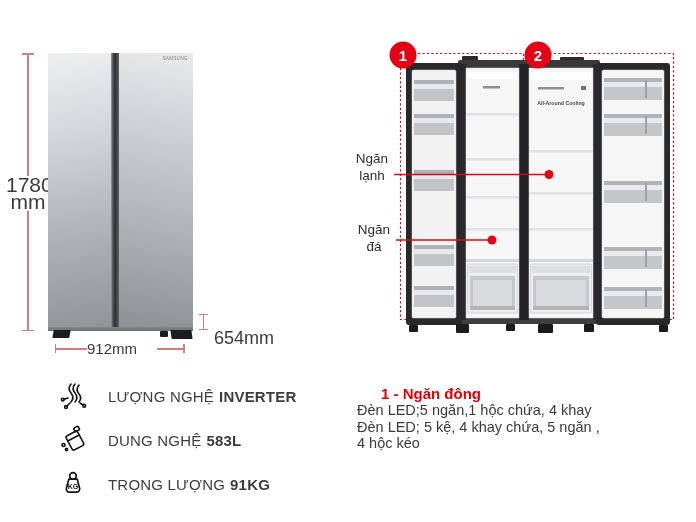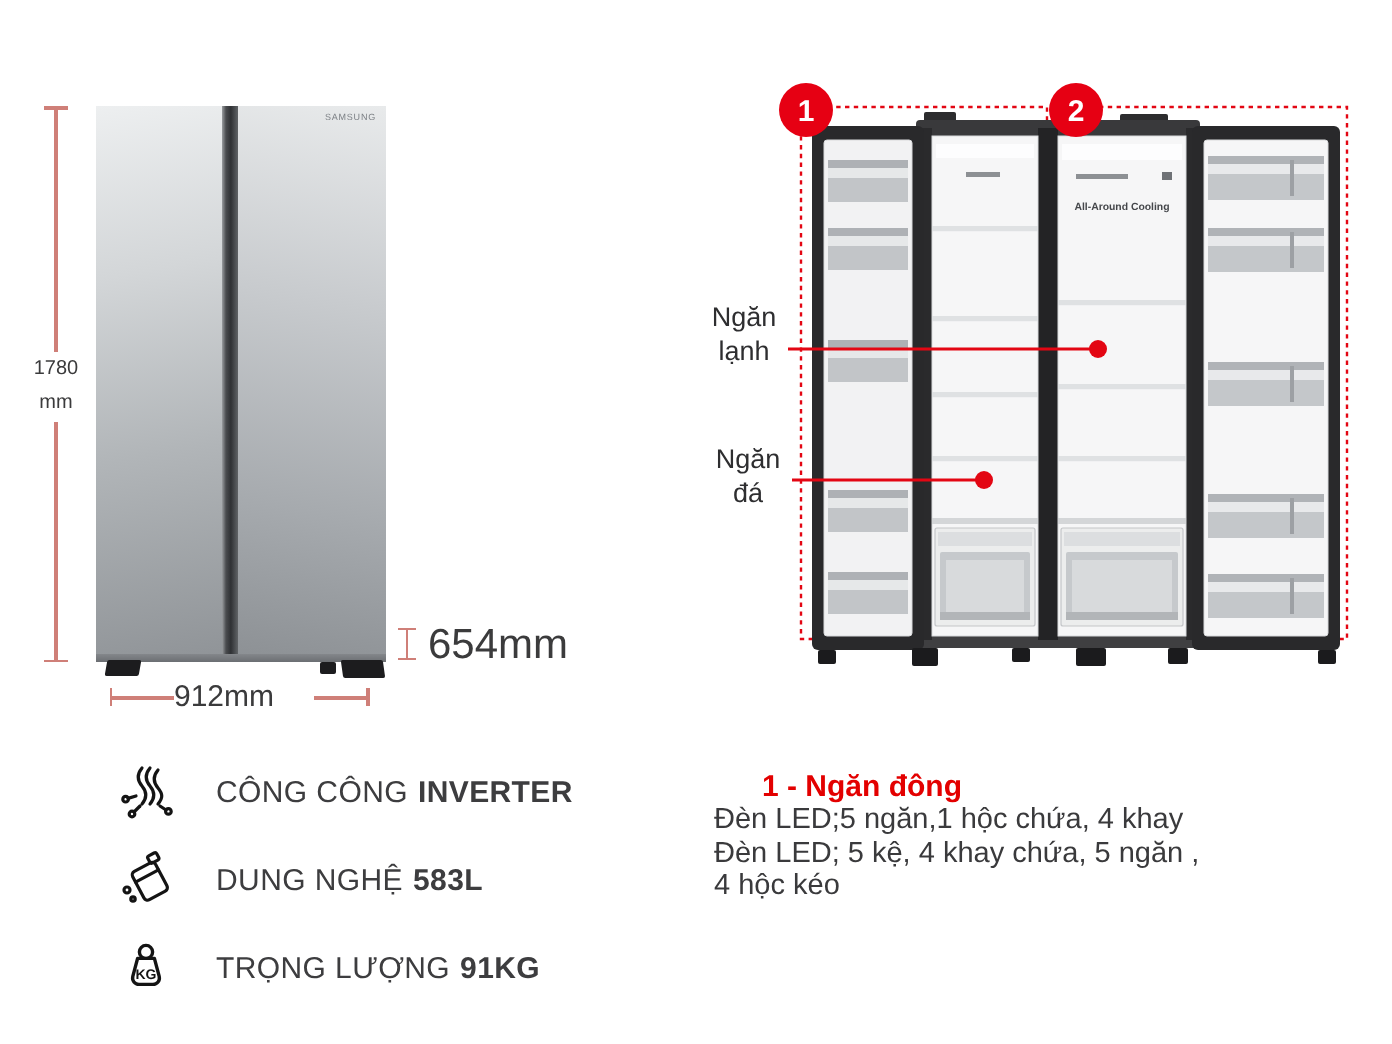--- a/index.html
+++ b/index.html
@@ -16,24 +16,24 @@
             background:linear-gradient(90deg,#9a9da0 0%,#4a4c4f 25%,#2f3134 55%,#606366 100%);}
   .door-right{left:71px;top:0;width:74px;height:278px;
               background:linear-gradient(190deg,#e8eaeb 0%,#c8cbce 35%,#a6aaae 72%,#8c9094 100%);}
   .fridge-base{left:0;bottom:0;width:145px;height:4px;
                background:linear-gradient(#84878b,#6b6e72);}
   .brand{right:5px;top:3px;font-size:4.5px;letter-spacing:.4px;color:#7d8186;}
   .foot{background:#1c1c1e;border-radius:1px;}
 
   
   .dimline{background:#cf7f78;}
-  .dim-label{font-size:10px;color:#3b3b3c;}
+  .dim-label{font-size:21px;color:#3b3b3c;}
   .h-label{left:6px;top:176px;width:44px;text-align:center;line-height:17px;}
   .w-label{left:87px;top:340px;width:70px;text-align:left;background:#fff;font-size:15px;}
-  .d-label{left:214px;top:311px;font-size:21px;}
+  .d-label{left:214px;top:328px;font-size:18px;}
 
   
   .spec-list{left:56px;top:374px;width:300px;}
   .spec-row{display:flex;align-items:center;height:44px;}
   .spec-icon{width:34px;display:flex;justify-content:center;align-items:center;}
   .spec-text{margin-left:18px;font-size:15px;letter-spacing:.2px;color:#3d3d3f;white-space:nowrap;}
   .spec-text b{margin-left:5px;}
 
   
   .desc{left:357px;top:385px;width:320px;font-size:14.5px;line-height:16.5px;color:#3a3a3c;}
@@ -235,21 +235,21 @@
           <path d="M21 4c-2.5 3-2.5 6 0 9s2.5 5 0 8"></path>
           <path d="M12 22l-3 3"></path>
             <circle cx="8" cy="26" r="1.4"></circle>
           <path d="M10 17l-4 1.2"></path>
             <circle cx="4.8" cy="18.6" r="1.4"></circle>
           <path d="M22 22l3 2"></path>
             <circle cx="26.2" cy="24.7" r="1.4"></circle>
         </svg>
       </span>
       <span class="spec-text">
-        <span>CÔNG CÔNG</span><b>INVERTER</b>
+        <span>LƯỢNG NGHỆ</span><b>INVERTER</b>
       </span>
     </div>
 
     <div class="spec-row">
       <span class="spec-icon">
         <svg width="30" height="30" viewBox="0 0 30 30" fill="none" stroke="#141414" stroke-width="1.6" stroke-linecap="round" stroke-linejoin="round">
           <g transform="rotate(-28 16 15)">
             <rect x="10" y="8" width="13" height="16" rx="2"></rect>
             <path d="M10 13h13"></path>
             <rect x="21" y="4.5" width="5" height="4" rx="1"></rect>

